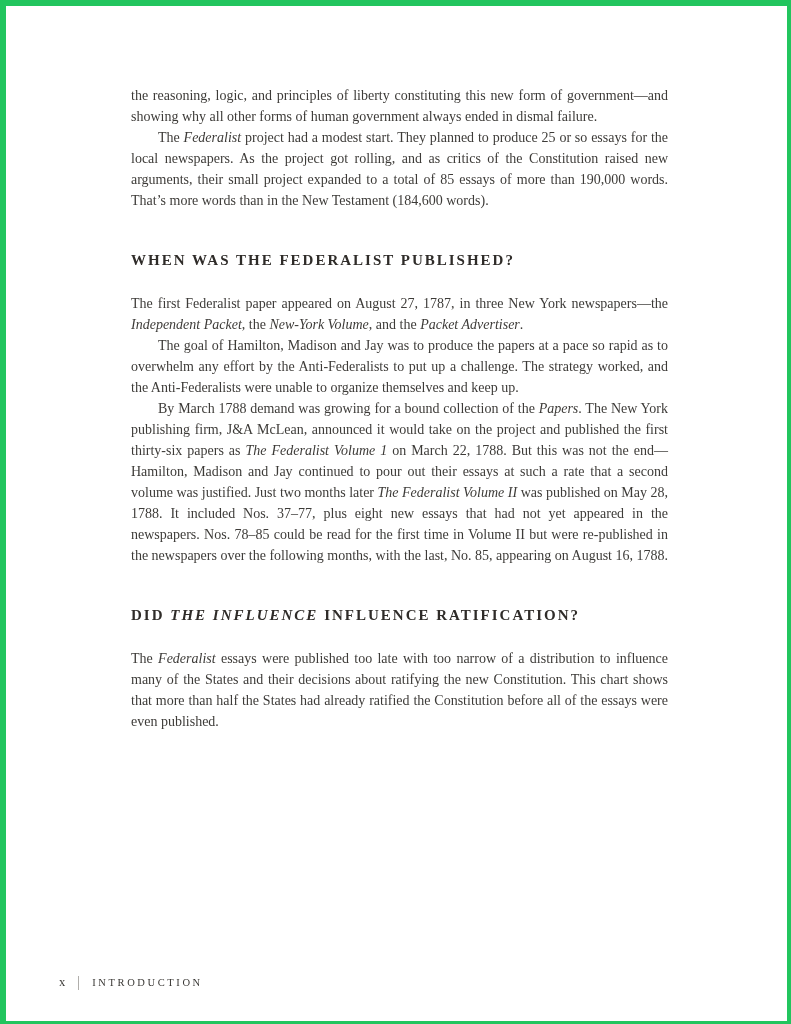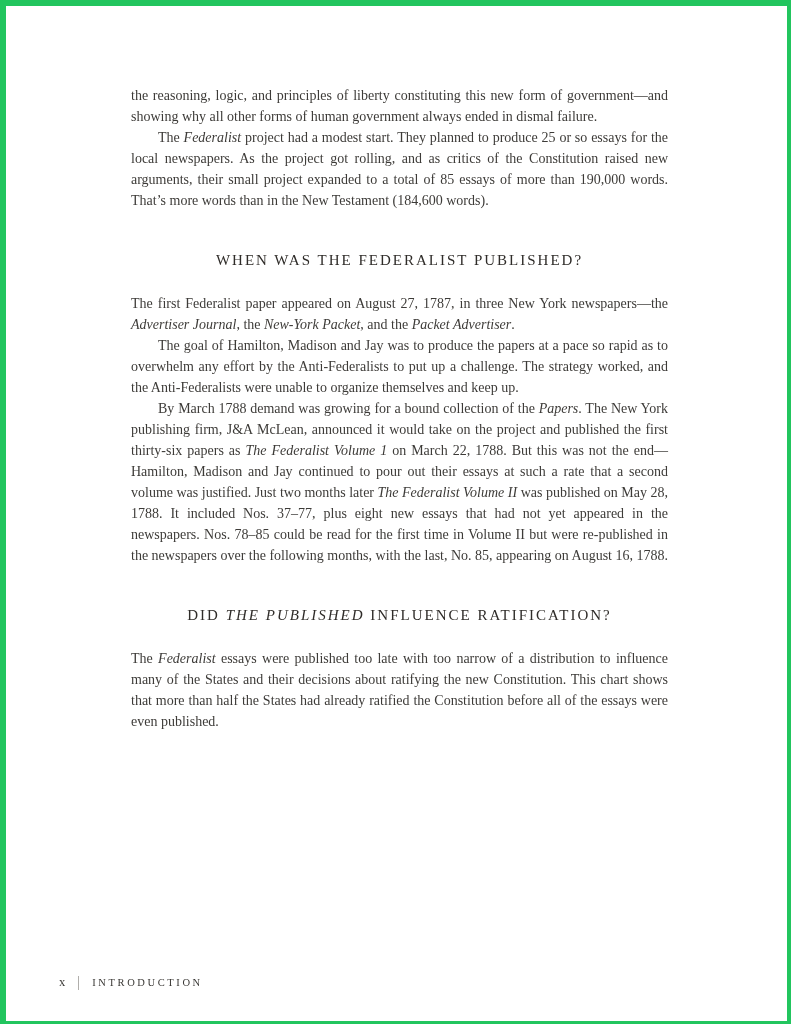--- a/index.html
+++ b/index.html
@@ -41,23 +41,22 @@
   p.para.indent {
     text-indent: 27px;
   }
   p.para em, h2.section-heading em {
     font-style: italic;
   }
   h2.section-heading {
     margin: 39px 0 22px 0;
     font-size: 15px;
     line-height: 21px;
-    font-weight: normal;
+    font-weight: bold;
     letter-spacing: 2px;
-    text-align: center;
     color: #2f2c29;
     white-space: nowrap;
   }
   .footer {
     position: absolute;
     left: 53px;
     top: 969px;
     display: flex;
     align-items: center;
     gap: 13px;
@@ -80,24 +79,24 @@
   }
 </style>
 </head>
 <body>
 
 <div class="page">
   <main class="body-text" id="body-blocks">
       <p class="para"><span>the reasoning, logic, and principles of liberty constituting this new form of government—and showing why all other forms of human government always ended in dismal failure.</span></p>
       <p class="para indent"><span>The </span><em>Federalist</em><span> project had a modest start. They planned to produce 25 or so essays for the local newspapers. As the project got rolling, and as critics of the Constitution raised new arguments, their small project expanded to a total of 85 essays of more than 190,000 words. That’s more words than in the New Testament (184,600 words).</span></p>
       <h2 class="section-heading"><span>WHEN WAS THE FEDERALIST PUBLISHED?</span></h2>
-      <p class="para"><span>The first Federalist paper appeared on August 27, 1787, in three New York newspapers—the </span><em>Advertiser Journal</em><span>, the </span><em>New-York Packet</em><span>, and the </span><em>Packet Advertiser</em><span>.</span></p>
+      <p class="para"><span>The first Federalist paper appeared on August 27, 1787, in three New York newspapers—the </span><em>Independent Packet</em><span>, the </span><em>New-York Volume</em><span>, and the </span><em>Packet Advertiser</em><span>.</span></p>
       <p class="para indent"><span>The goal of Hamilton, Madison and Jay was to produce the papers at a pace so rapid as to overwhelm any effort by the Anti-Federalists to put up a challenge. The strategy worked, and the Anti-Federalists were unable to organize themselves and keep up.</span></p>
       <p class="para indent"><span>By March 1788 demand was growing for a bound collection of the </span><em>Papers</em><span>. The New York publishing firm, J&amp;A McLean, announced it would take on the project and published the first thirty-six papers as </span><em>The Federalist Volume 1</em><span> on March 22, 1788. But this was not the end—Hamilton, Madison and Jay continued to pour out their essays at such a rate that a second volume was justified. Just two months later </span><em>The Federalist Volume II</em><span> was published on May 28, 1788. It included Nos. 37–77, plus eight new essays that had not yet appeared in the newspapers. Nos. 78–85 could be read for the first time in Volume II but were re-published in the newspapers over the following months, with the last, No. 85, appearing on August 16, 1788.</span></p>
-      <h2 class="section-heading"><span>DID </span><em>THE PUBLISHED</em><span> INFLUENCE RATIFICATION?</span></h2>
+      <h2 class="section-heading"><span>DID </span><em>THE INFLUENCE</em><span> INFLUENCE RATIFICATION?</span></h2>
       <p class="para"><span>The </span><em>Federalist</em><span> essays were published too late with too narrow of a distribution to influence many of the States and their decisions about ratifying the new Constitution. This chart shows that more than half the States had already ratified the Constitution before all of the essays were even published.</span></p>
     </main>
   <footer class="footer">
     <span class="pagenum">x</span>
     <span class="footer-divider"></span>
     <span class="runhead">INTRODUCTION</span>
   </footer>
 </div>
 
 </body></html>

